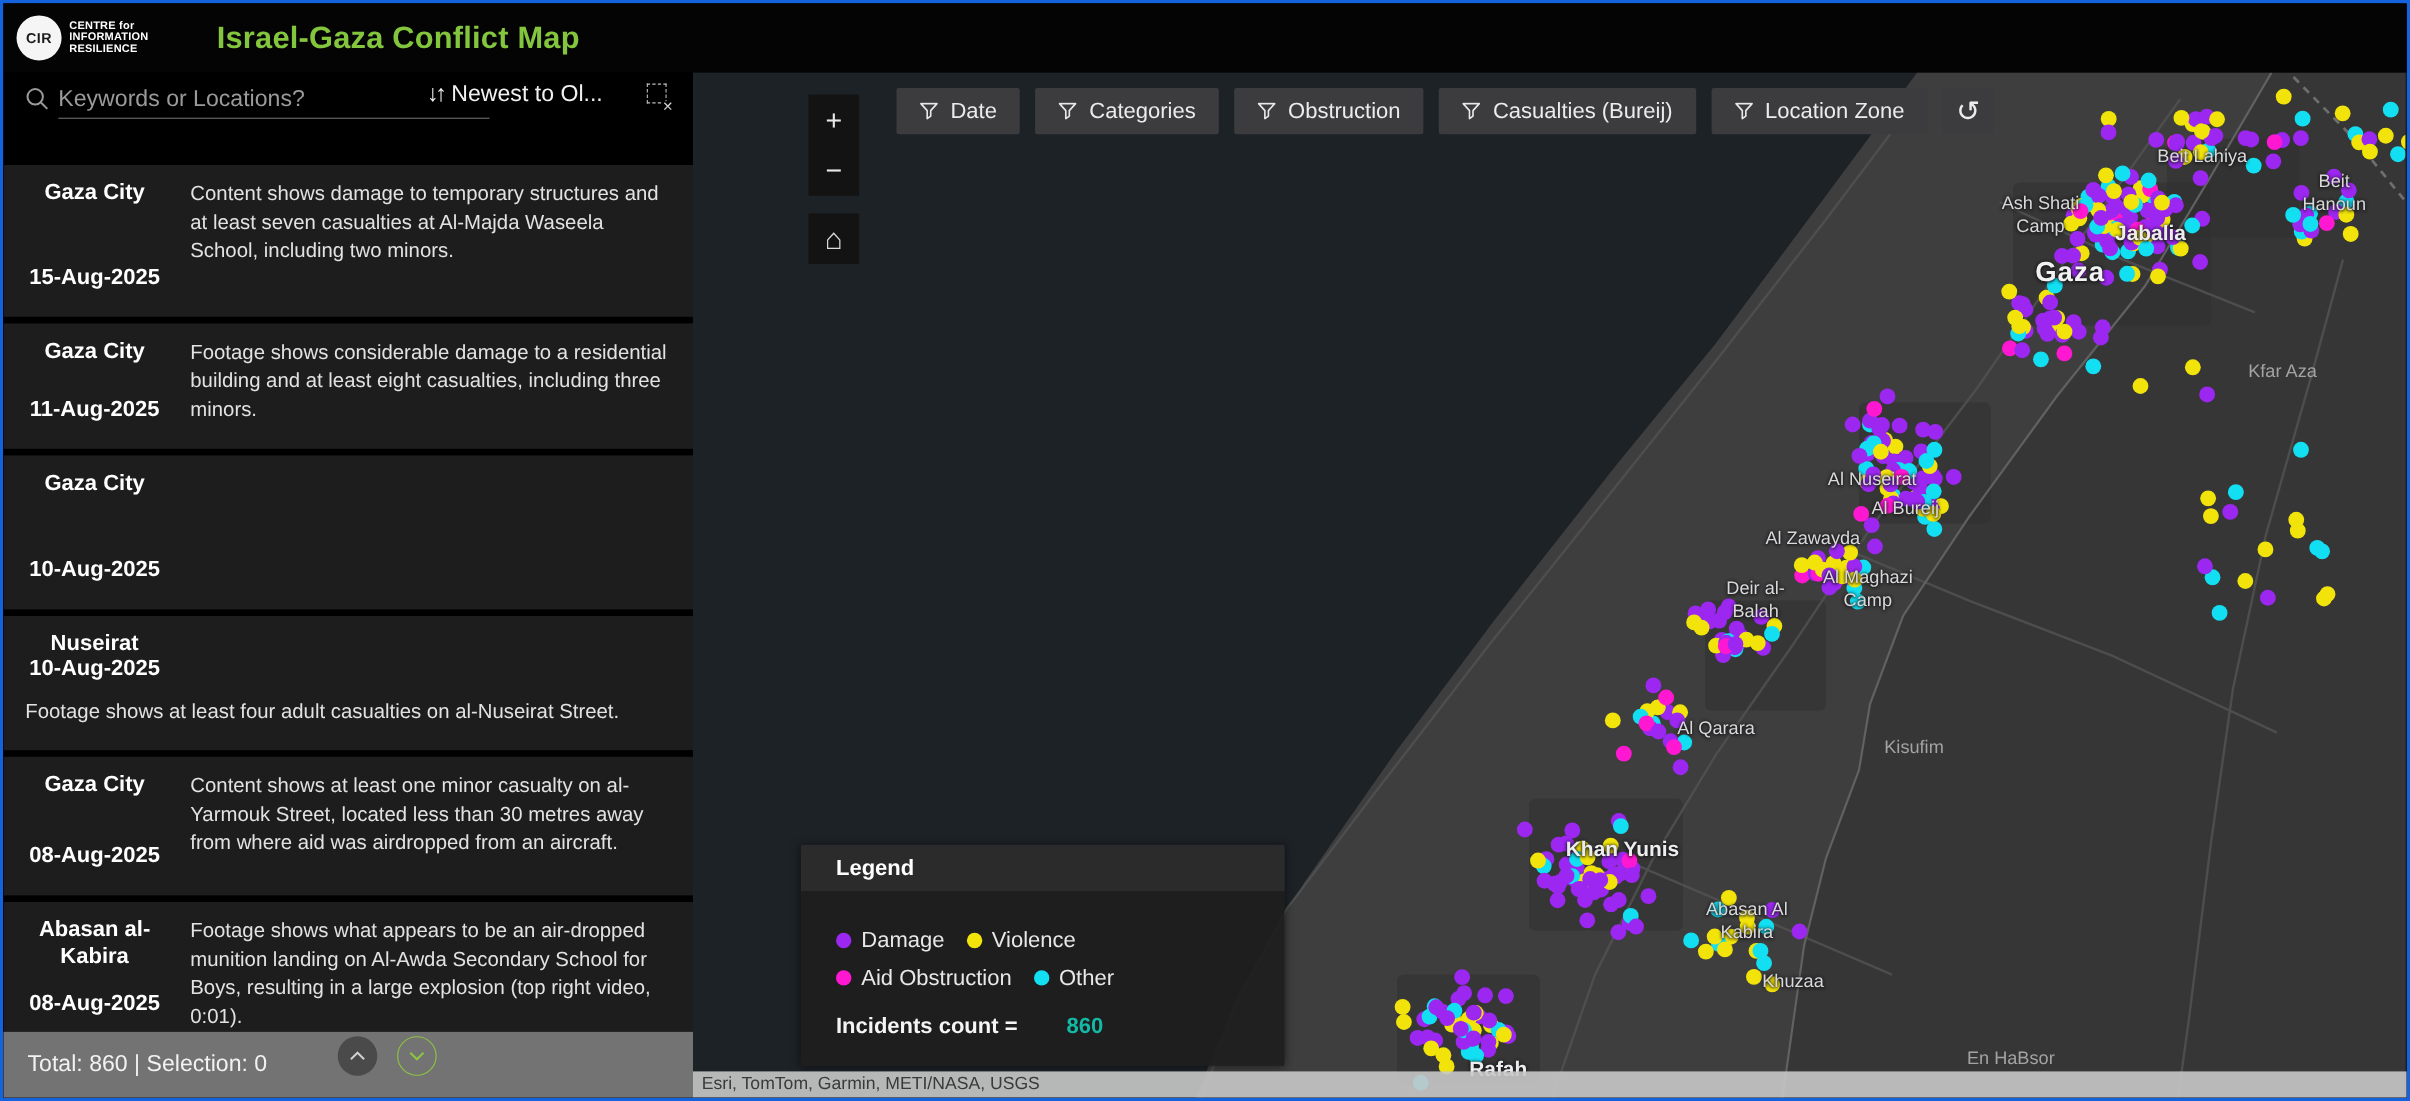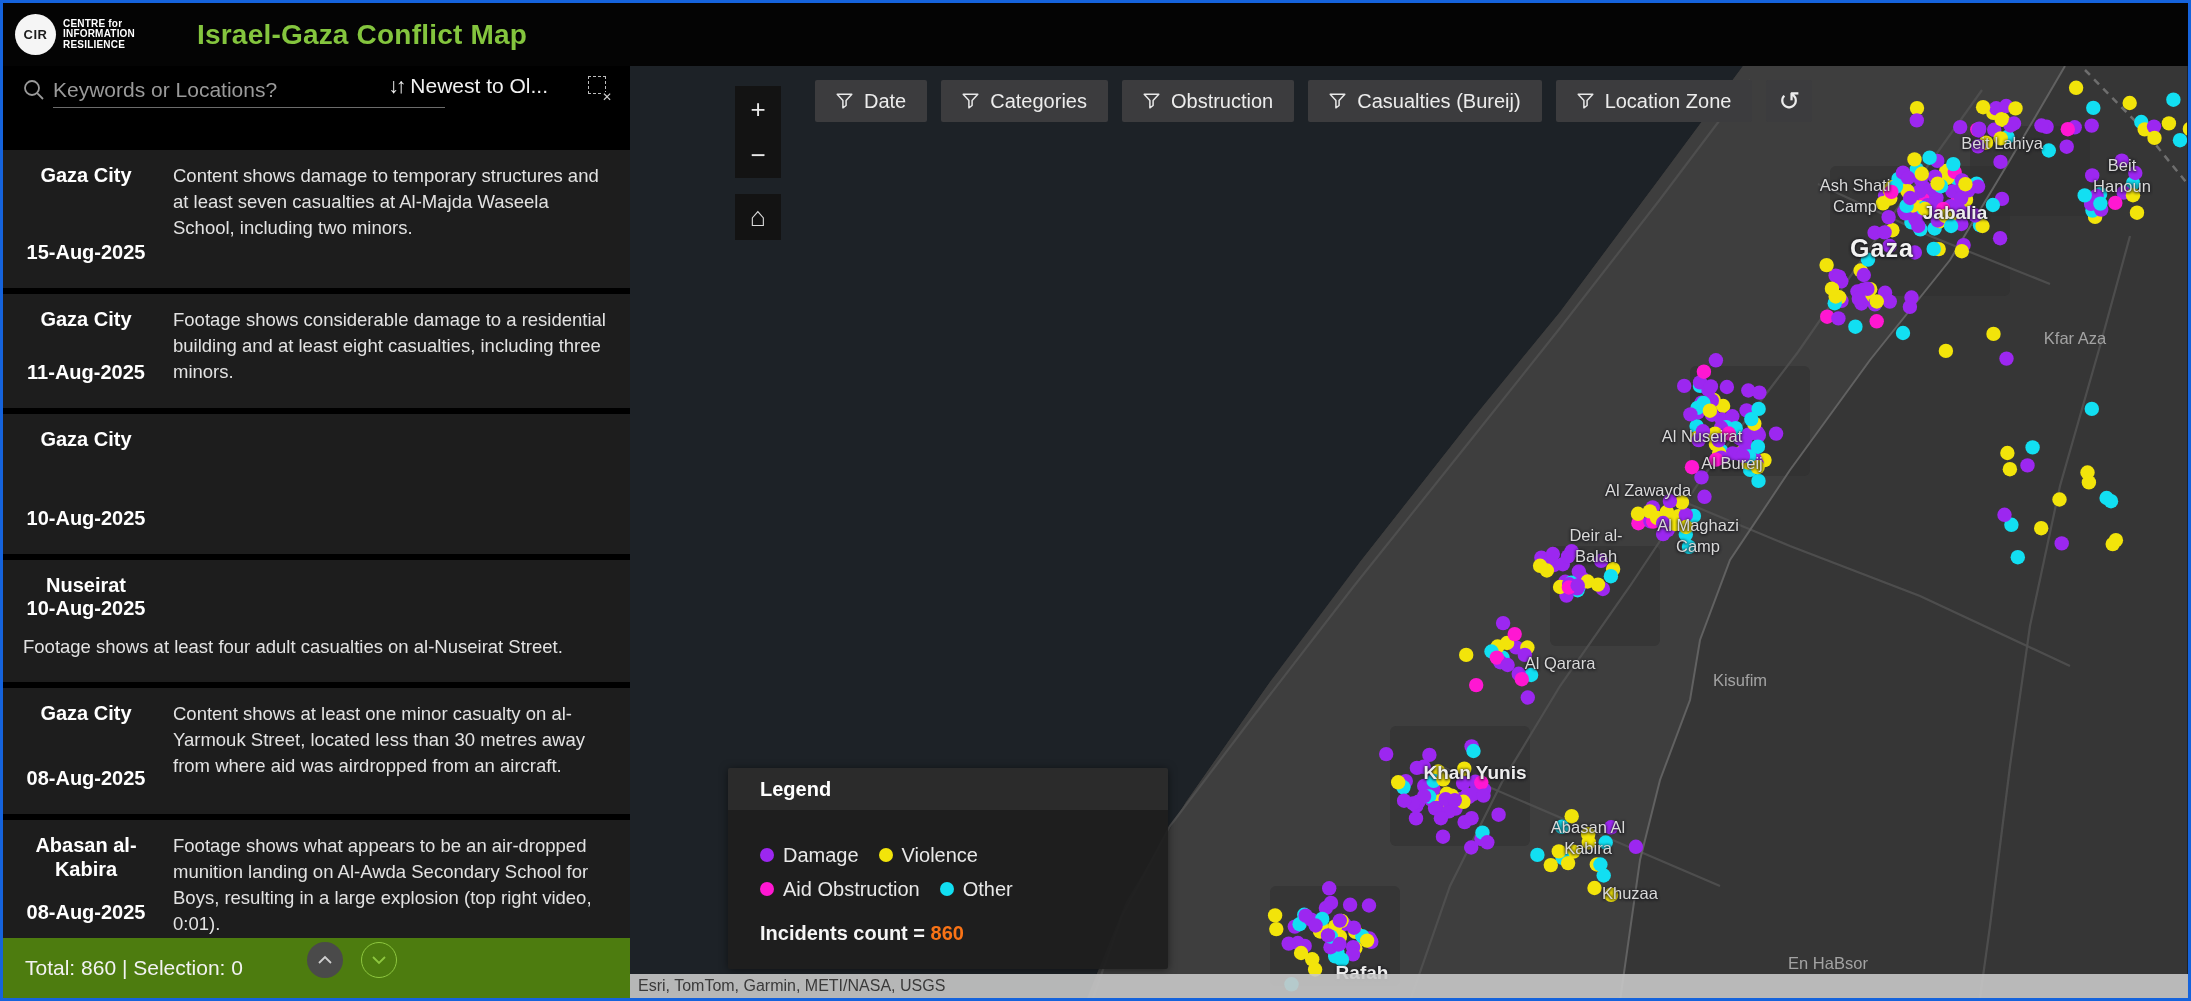--- a/index.html
+++ b/index.html
@@ -31,21 +31,21 @@
   .card { background:#1d1d1d; display:flex; flex:none; padding:13px 10px 10px 8px; cursor:pointer; }
   .card:nth-child(1){ height:138px; } .card:nth-child(2){ height:114px; }
   .card:nth-child(3){ height:140px; } .card:nth-child(4){ height:122px;flex-direction:column; }
   .card:nth-child(5){ height:126px; } .card:nth-child(6){ height:128px; }
   .card:nth-child(7){ height:140px; }
   .card-left { width:150px; flex:none; display:flex; flex-direction:column; align-items:center; text-align:center; }
   .card-loc { color:#fff; font-size:20px; font-weight:bold; line-height:24px; }
   .card-date { color:#fff; font-size:20px; font-weight:bold; margin-top:auto; margin-bottom:14px; }
   .card-desc { flex:1; color:#e2e2e2; font-size:18.5px; line-height:26px; padding-left:12px; padding-right:6px; }
 
-  .sidebar-footer { height:60px; flex:none; background:#4d7c0f; display:flex; align-items:center; padding-left:22px; }
+  .sidebar-footer { height:60px; flex:none; background:#737373; display:flex; align-items:center; padding-left:22px; }
   .total-label { color:#f2f2f2; font-size:21px; }
   .pager { display:flex; gap:18px; margin-left:64px; transform:translateY(-8px); }
   .pager-btn { width:36px; height:36px; border-radius:50%; display:flex; align-items:center; justify-content:center; cursor:pointer; border:none; background:none; }
   .pager-up { background:#4a4a4a; }
   .pager-down { background:transparent; border:1.5px solid #8dc63f; }
 
   
   .map { position:relative; flex:1; background:#1d2227; overflow:hidden; }
   .map svg.base { position:absolute; left:0; top:0; }
   .map-labels { position:absolute; left:0; top:0; width:100%; height:100%; pointer-events:none; }
@@ -740,20 +740,20 @@
               <span class="leg-dot" style="background: rgb(255, 23, 210);"></span>
               <span>Aid Obstruction</span>
             </span>
             <span class="leg-item">
               <span class="leg-dot" style="background: rgb(18, 223, 242);"></span>
               <span>Other</span>
             </span>
           </div>
         <div class="legend-count">
           <span>Incidents count =</span>
-          <span class="cval" id="count-val" style="color: #f97316;">860</span>
+          <span class="cval" id="count-val" style="color: #14b8a6; margin-left: 39px;">860</span>
         </div>
       </div>
     </div>
 
     <div class="attribution">Esri, TomTom, Garmin, METI/NASA, USGS</div>
   </div>
 </div>
 
 </body></html>

